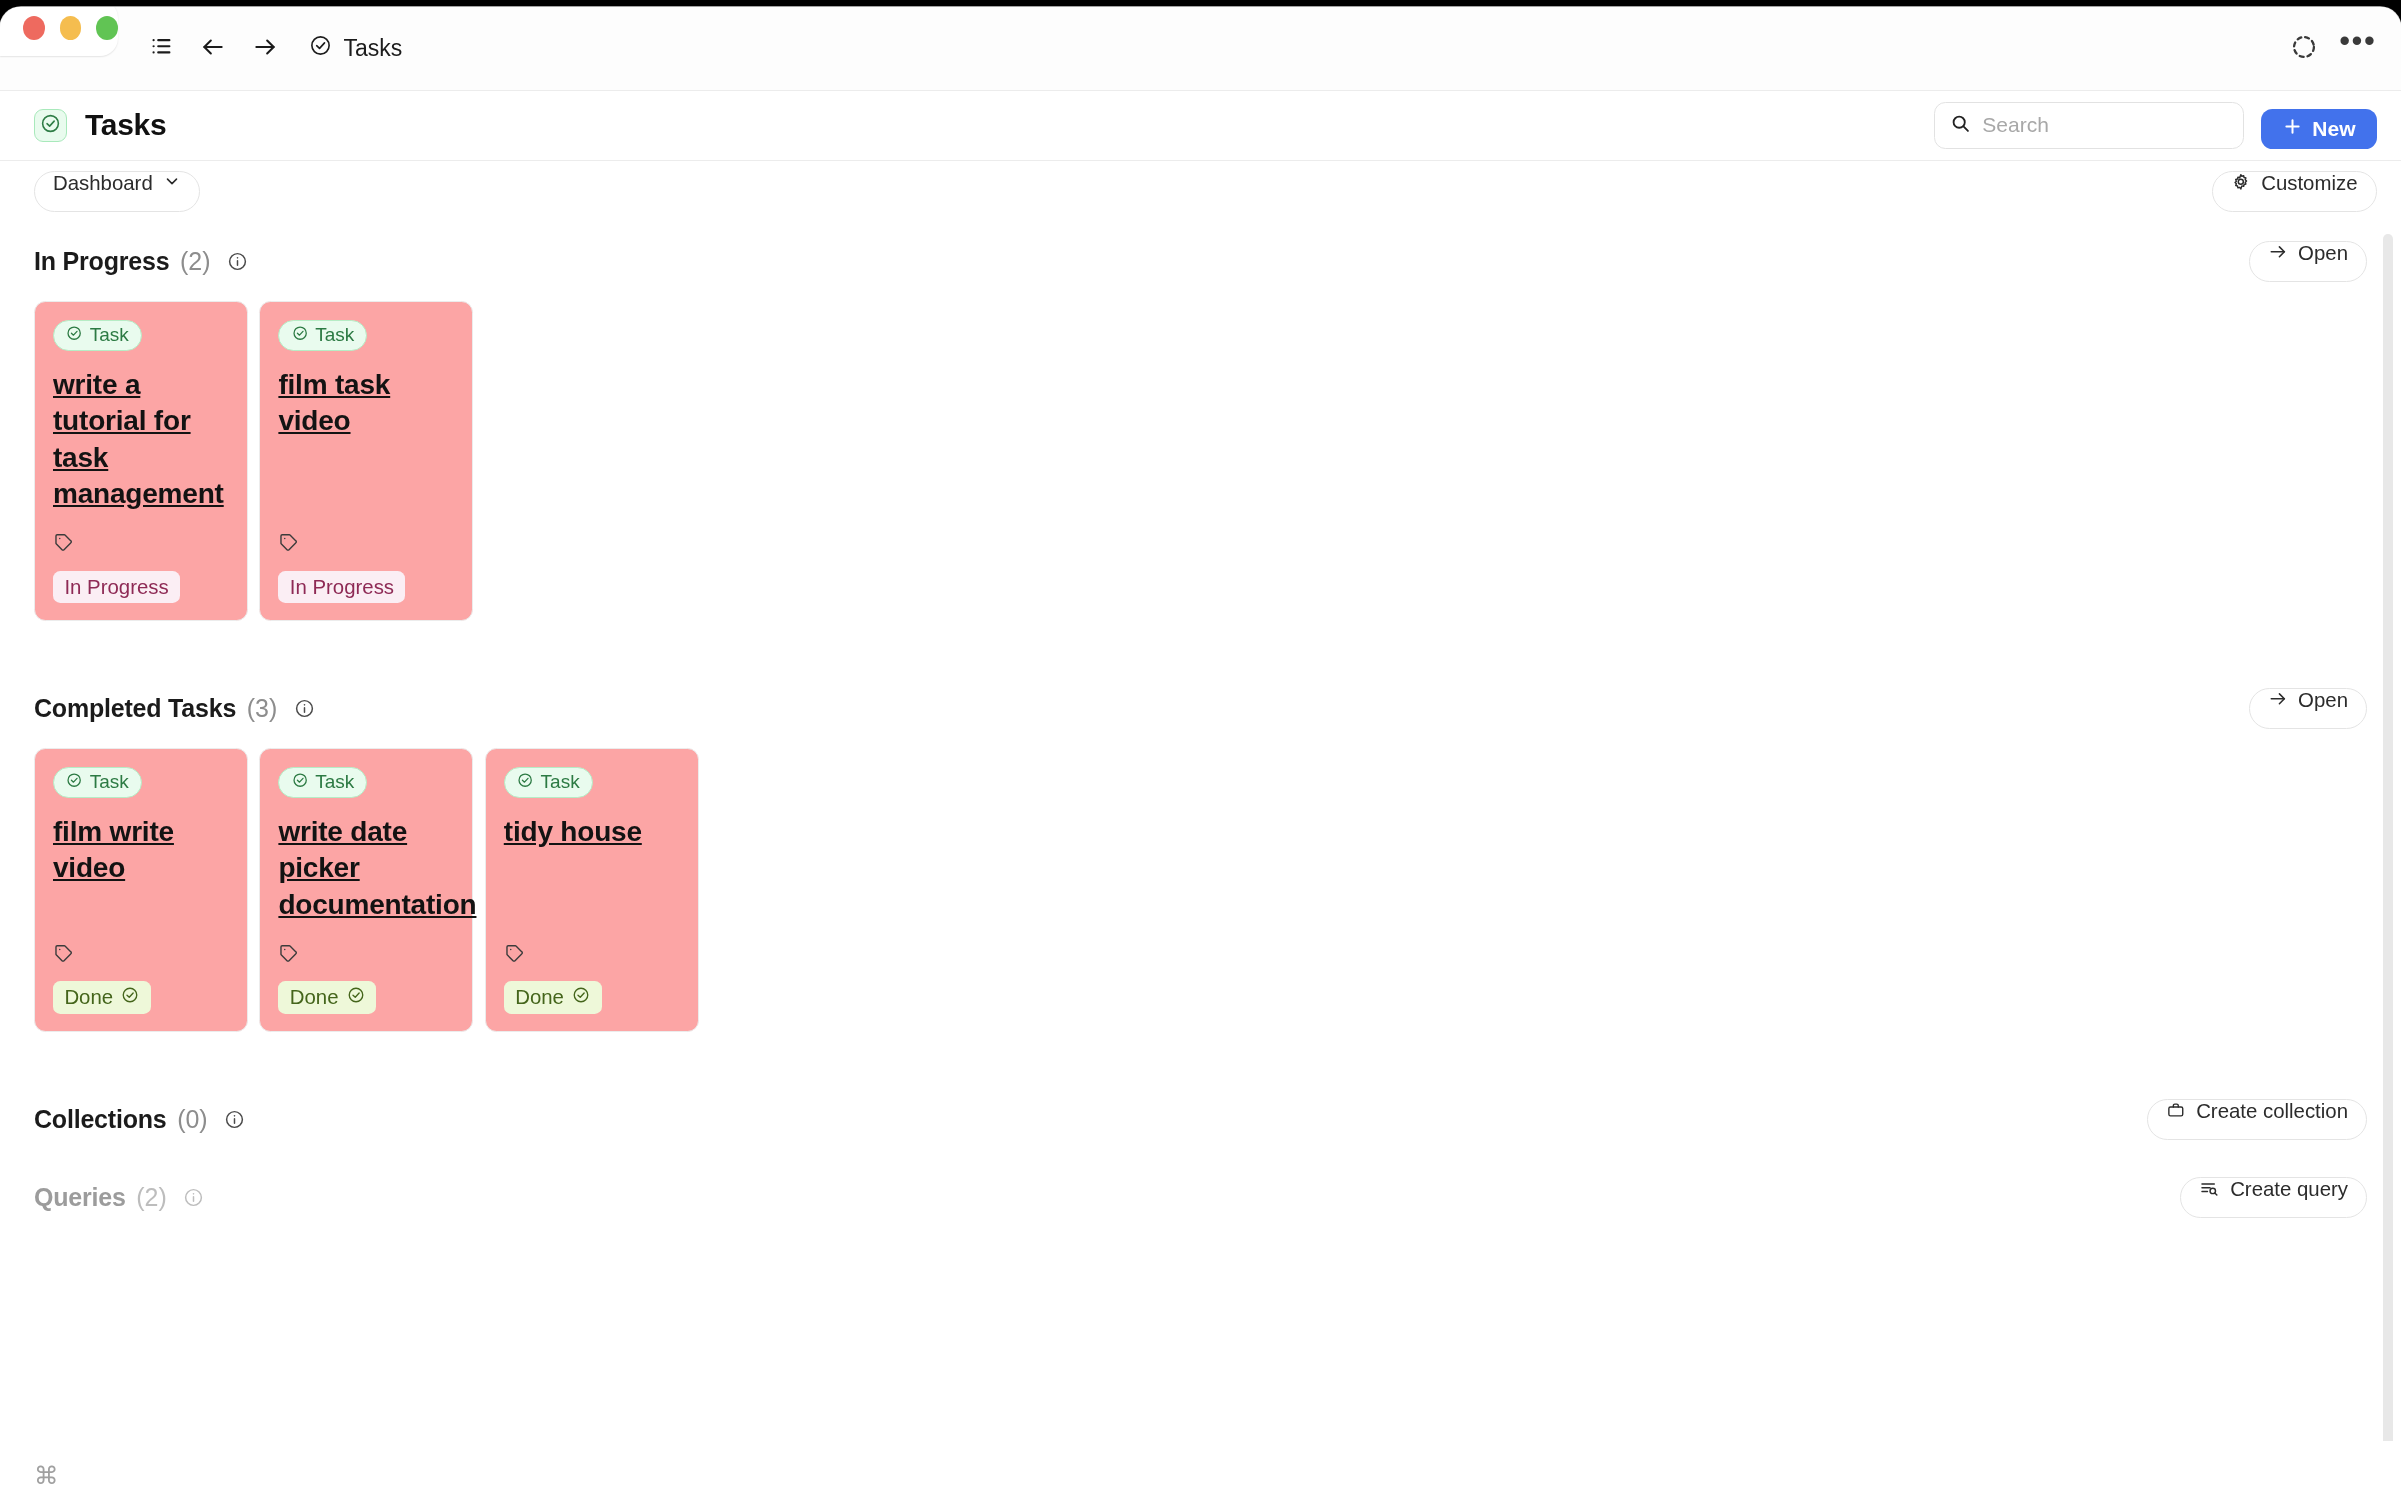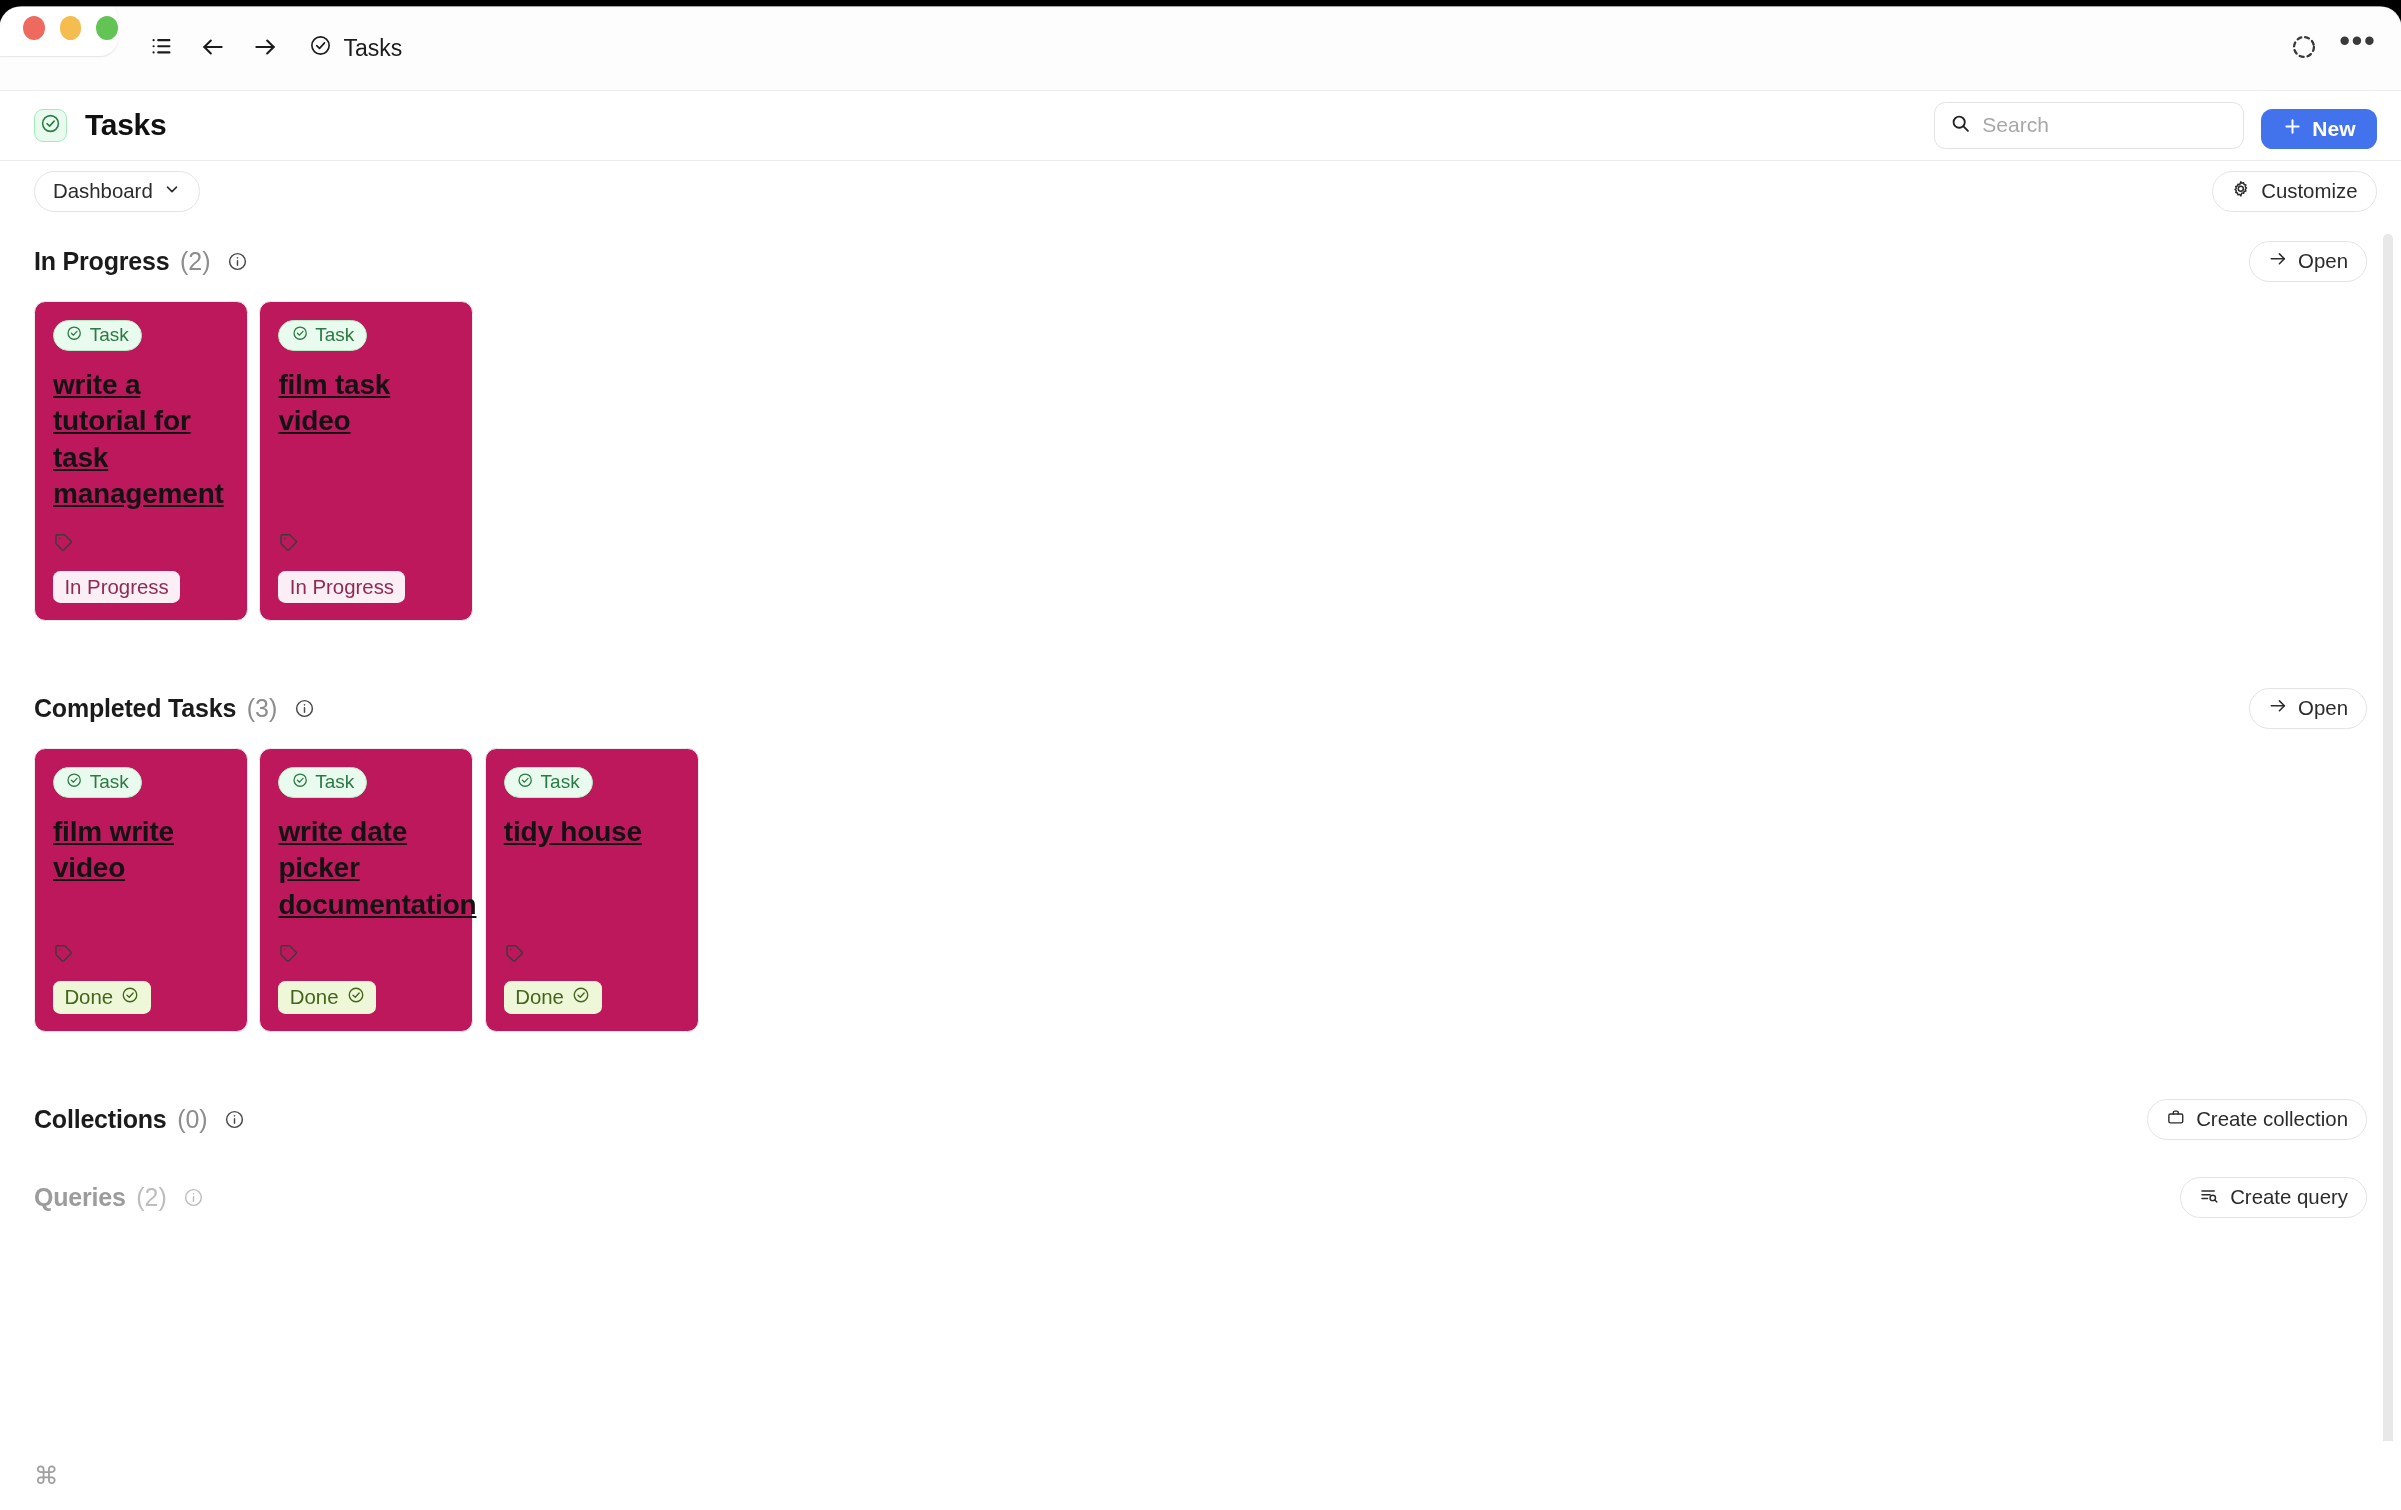--- a/index.html
+++ b/index.html
@@ -151,21 +151,21 @@
   }
   .pill-btn {
     height: 41px;
     border: 0.8px solid #e4e4e4;
     border-radius: 20.4px;
     background: #ffffff;
     font-family: "Liberation Sans", sans-serif;
     font-size: 20.4px;
     color: #2c2c2c;
     padding: 0 18px;
-    display: inline-flex; align-items: center; gap: 10.6px;
+    display: inline-flex; align-items: flex-start; gap: 10.6px;
     cursor: pointer;
     white-space: nowrap;
   }
   #toolbar-right { position: absolute; right: 24.5px; display: flex; gap: 14.7px; }
 
   
   #content {
     position: relative;
     height: 1224px;
     padding: 0 34px;
@@ -195,21 +195,21 @@
   .section.muted .section-count { color: #bdbdbd; }
   .section.muted .info-icon svg { stroke: #bdbdbd; }
 
   
   .card-row { display: flex; gap: 11.4px; }
   .task-card {
     width: 214px;
     min-height: 238px;
     border: 0.8px solid #ececec;
     border-radius: 11.4px;
-    background: #be185d;
+    background: #fca5a5;
     padding: 18px 18px 16.3px 18px;
     display: flex; flex-direction: column;
     cursor: pointer;
   }
   .type-pill {
     align-self: flex-start;
     height: 31px;
     background: #e9fbee;
     border: 0.8px solid #b6ecc5;
     border-radius: 15.5px;

